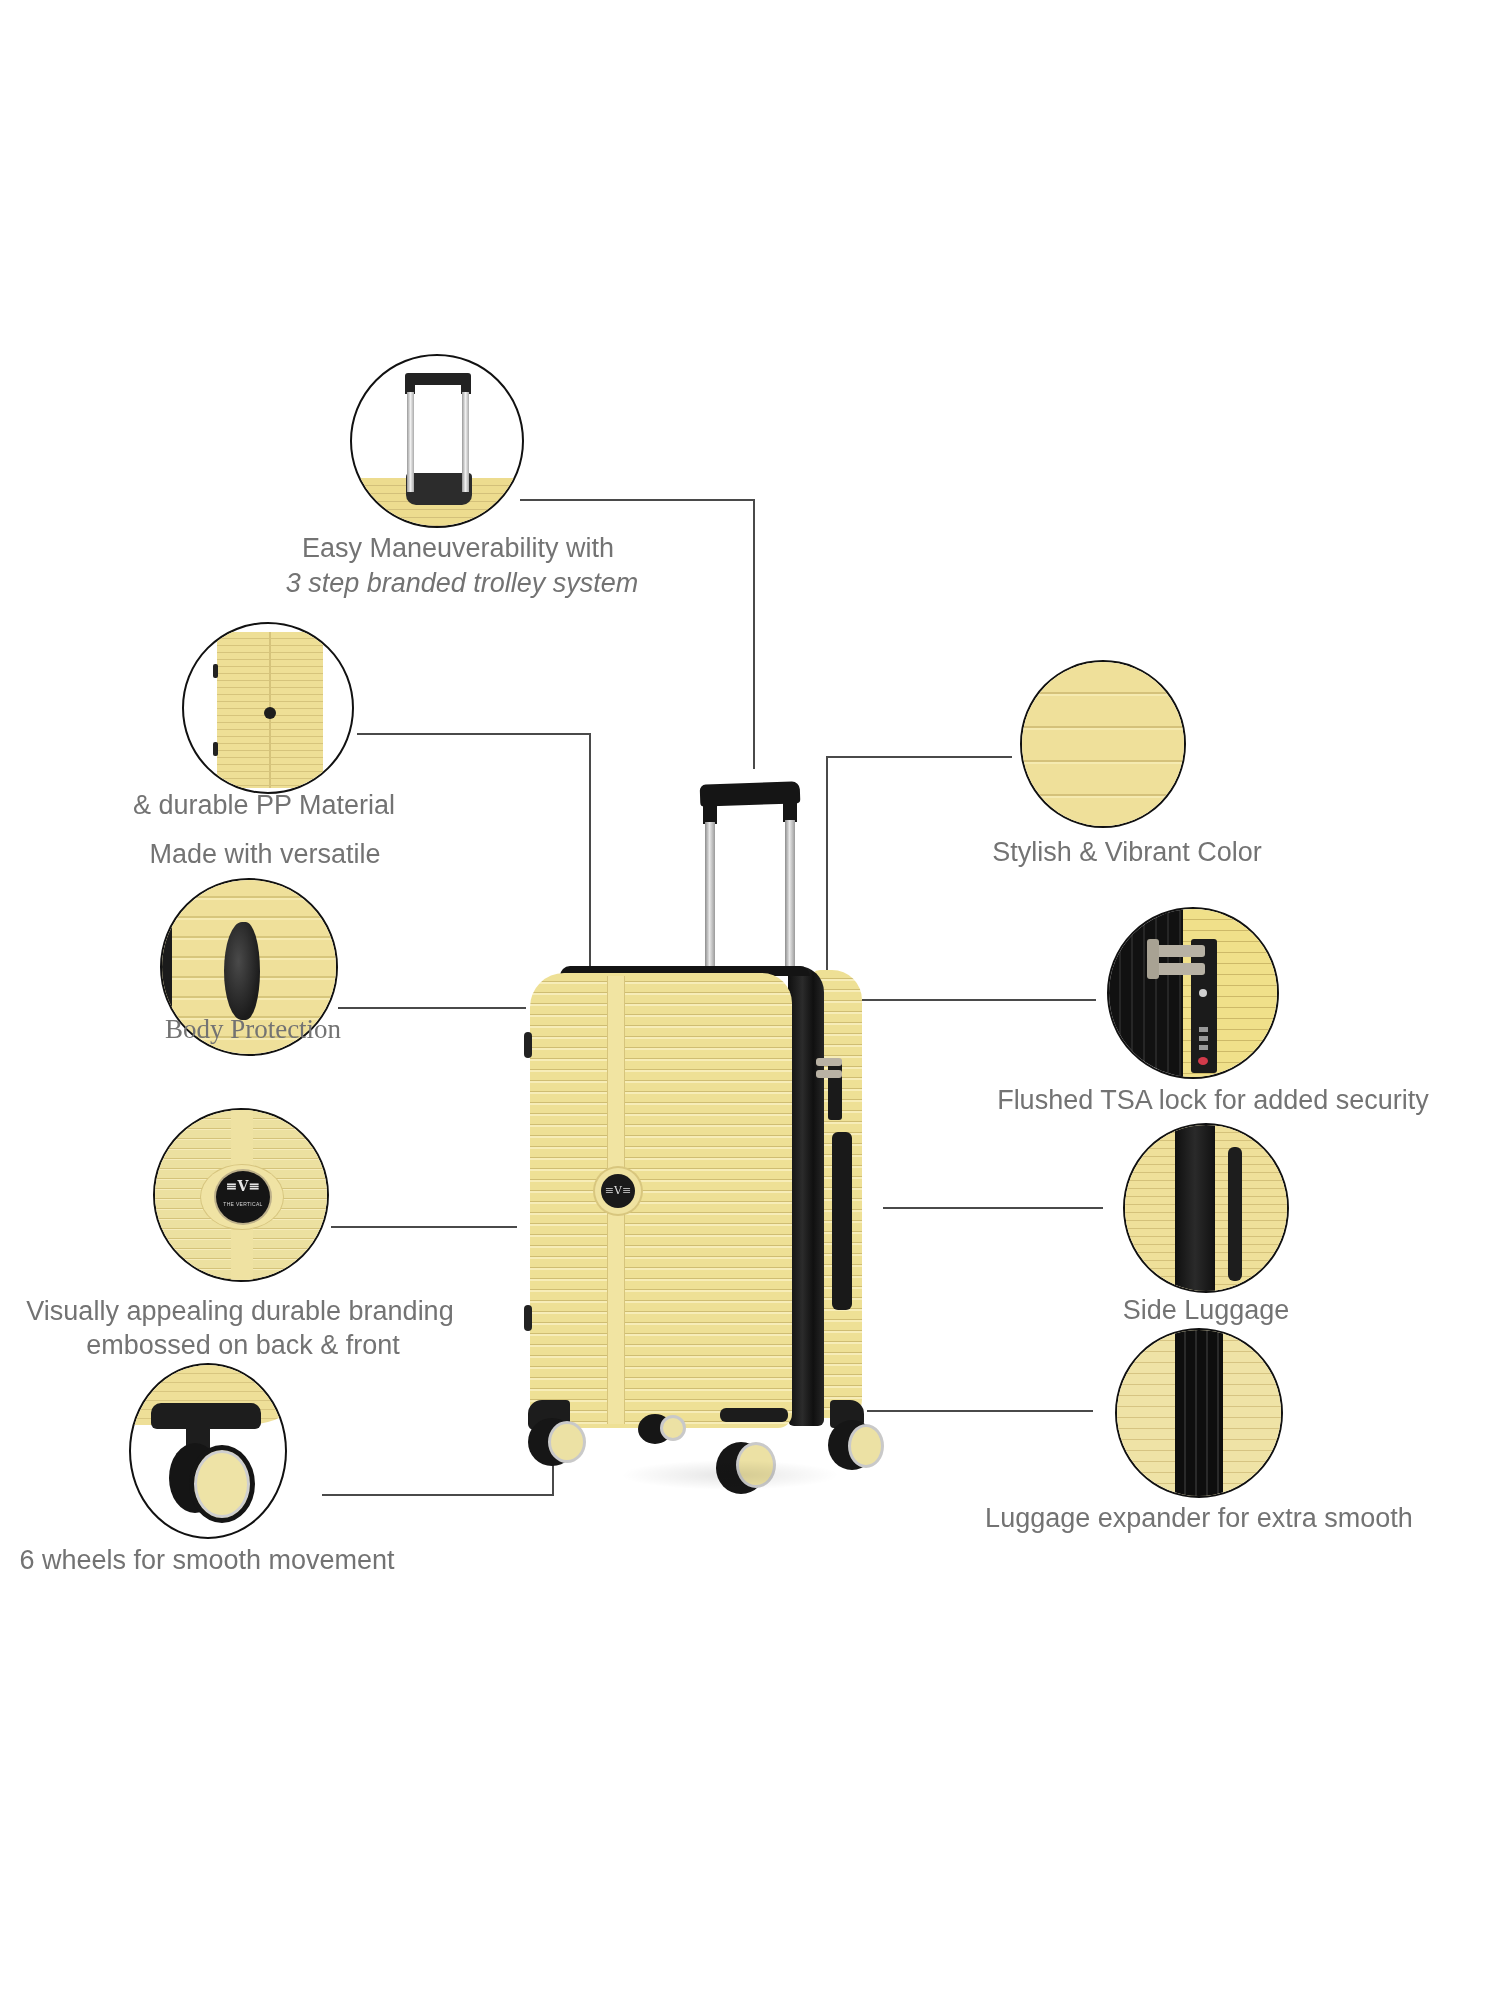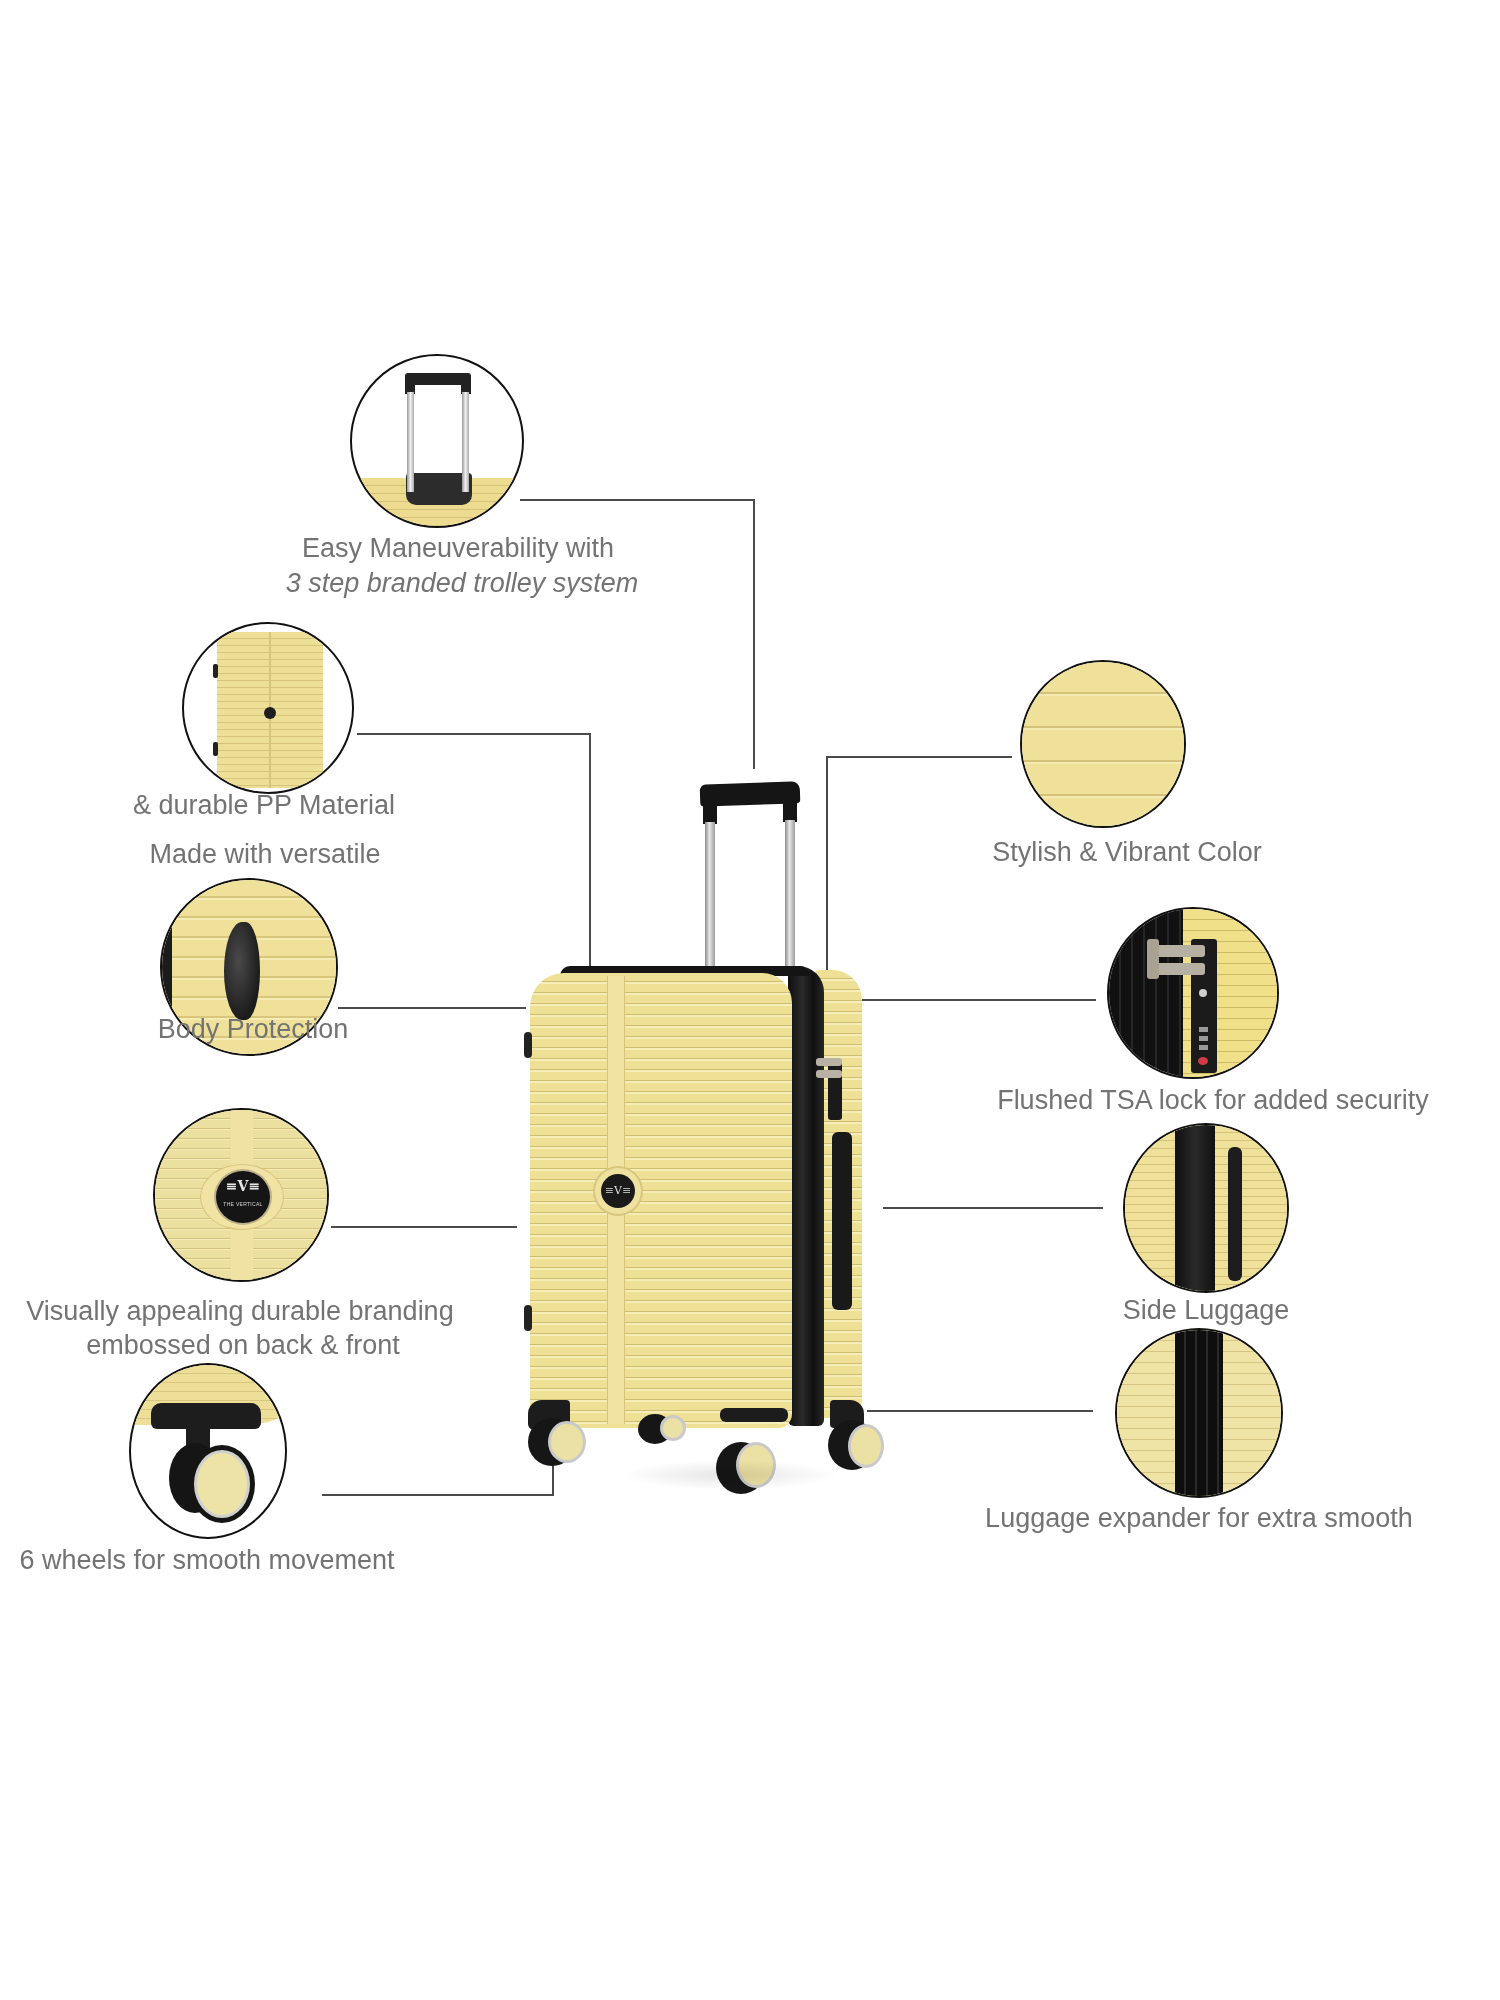--- a/index.html
+++ b/index.html
@@ -118,21 +118,21 @@
 <div class="label" style="left:265px; top:801px;margin-top:36px;">Made with versatile</div>
 <div class="label" style="left:264px; top:788px;">&amp; durable PP Material</div>
 
 <div class="circle" style="left:160px; top:878px; width:178px; height:178px;">
   <div class="ridges"></div>
   <span style="position:absolute; inset:0;">
     <div class="abs" style="left:0; top:0; width:10px; height:178px; background:#1b1b1b;"></div>
     <div class="abs" style="left:62px; top:42px; width:36px; height:98px; background:radial-gradient(ellipse at 40% 40%,#4a4a4a,#1c1c1c 70%); border-radius:50% 40% 40% 50% / 50% 50% 50% 50%;"></div>
   </span>
 </div>
-<div class="label" style="left:253px; top:1012px;">Body Protection</div>
+<div class="label" style="left:253px; top:1012px;font-family:Liberation Serif, serif;">Body Protection</div>
 
 <div class="circle" style="left:153px; top:1108px; width:176px; height:174px;">
   <div class="ridges-fine"></div>
   <span style="position:absolute; inset:0;">
     <div class="abs" style="left:76px; top:0; width:22px; height:174px; background:#efe2a2;"></div>
     <div class="abs" style="left:46px; top:55px; width:82px; height:64px; border-radius:50%; background:#f0e3a4; box-shadow:0 0 0 1px #d7c57f;"></div>
     <div class="abs" style="left:61px; top:61px; width:54px; height:52px; border-radius:50%; background:#151515; box-shadow:0 0 0 2px #bdb08a;"></div>
     <div class="abs" style="left:61px; top:68px; width:54px; text-align:center; color:#e6e6e6; font-size:14px; font-family:'DejaVu Serif', serif; font-weight:bold;">≡V≡</div>
     <div class="abs" style="left:61px; top:91px; width:54px; text-align:center; color:#d6d6d6; font-size:5px; letter-spacing:0.3px;">THE VERTICAL</div>
   </span>

